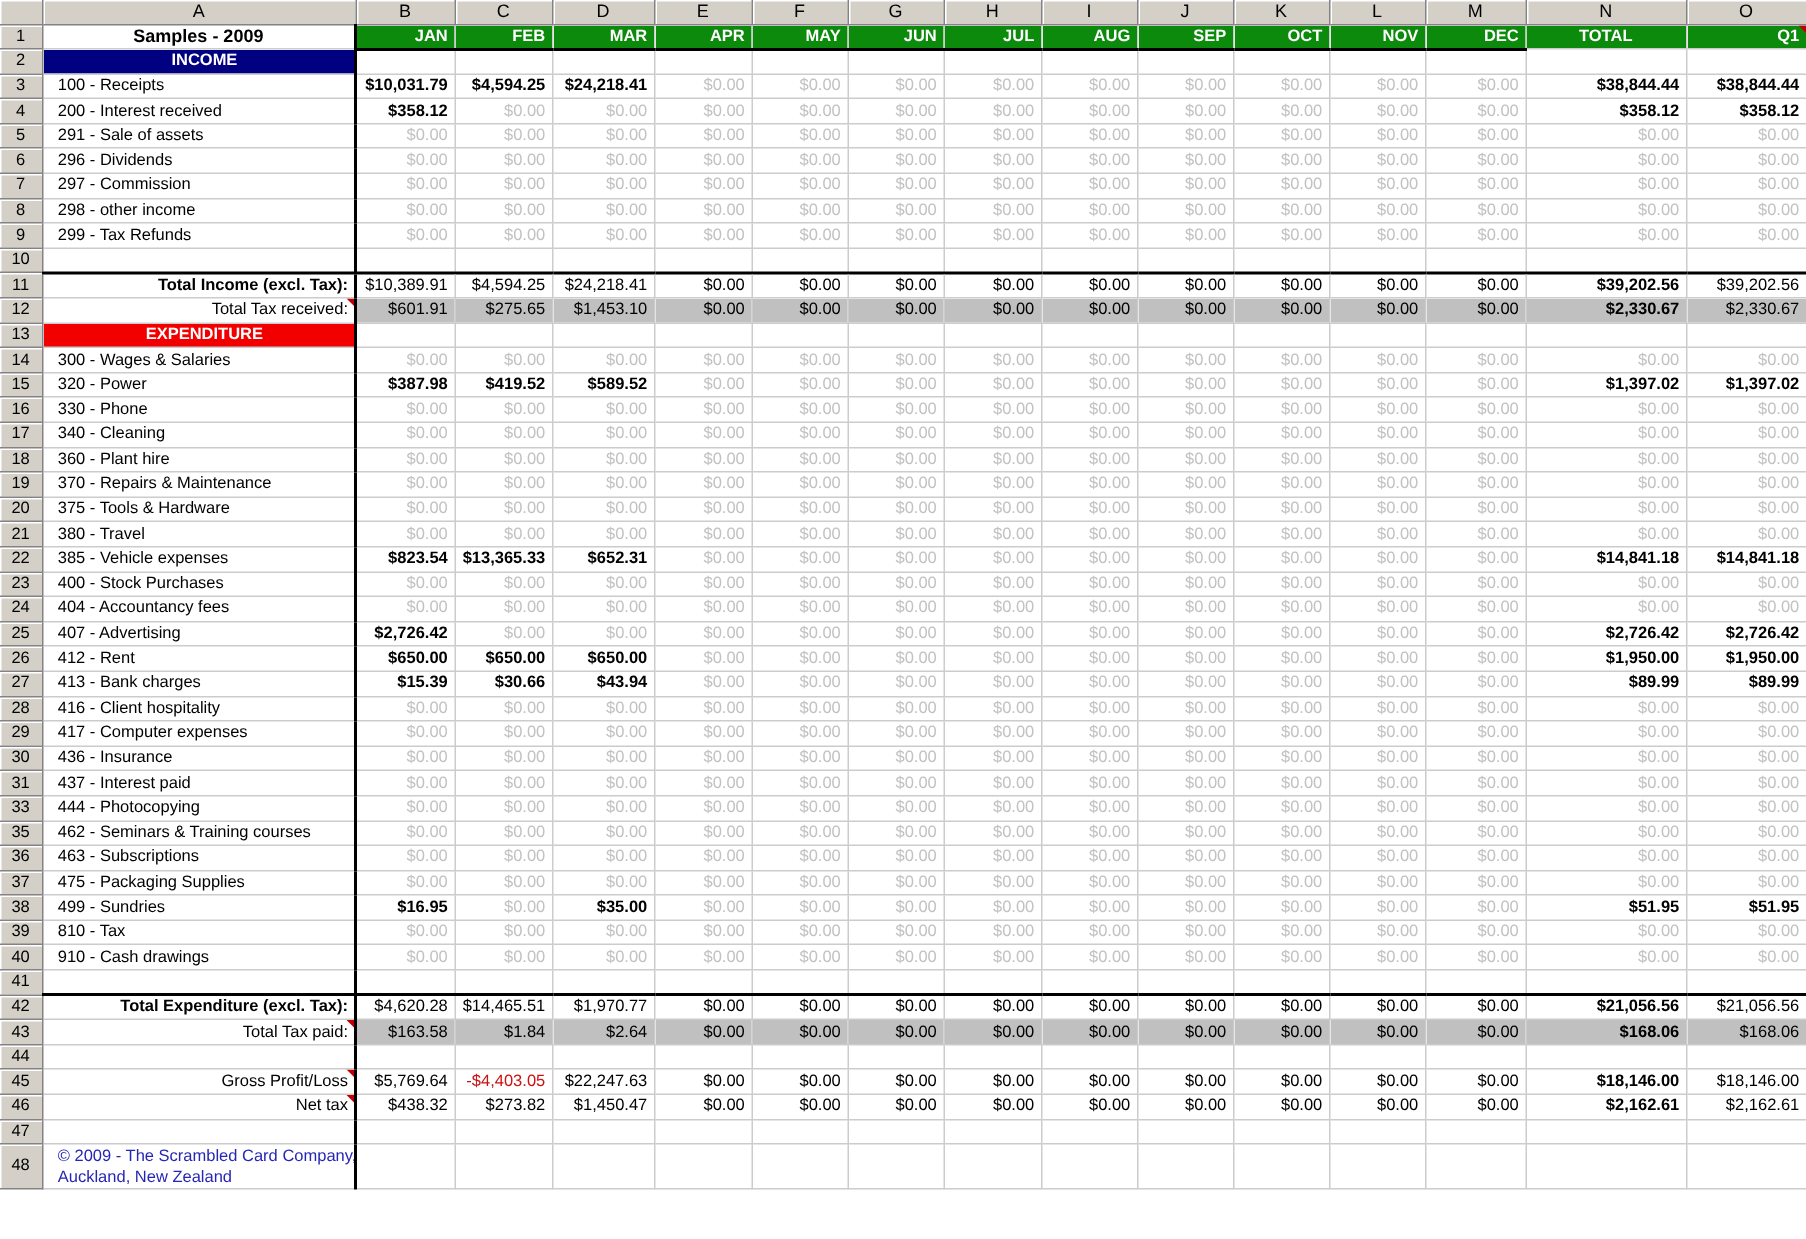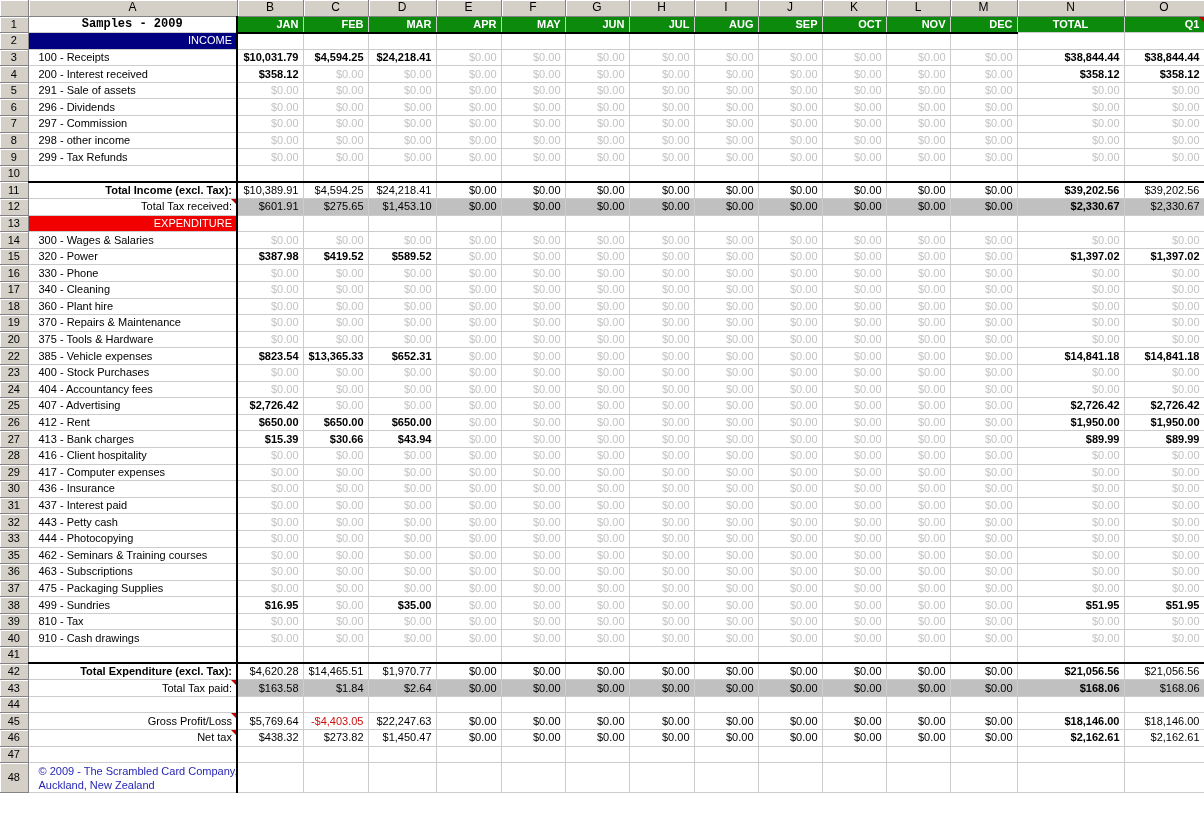--- a/index.html
+++ b/index.html
@@ -15,28 +15,28 @@
   tr.hdr{height:16px;}
   tr.tall{height:30px;}
   td,th{padding:0 4px;font-size:11px;line-height:13px;white-space:nowrap;
     overflow:hidden;font-weight:normal;color:#000;vertical-align:middle;}
   .gut{background:var(--gut);border-right:1px solid #848284;
     border-bottom:1px solid #848284;box-shadow:inset 1px 1px 0 #ffffff;
     text-align:center;font-size:11px;padding:0 2px;}
   th.gut{font-size:12px;}
   .c{border-right:1px solid var(--grid);border-bottom:1px solid var(--grid);}
   .acell{border-right:2px solid #000;}
-  .title{text-align:center;font-weight:bold;font-size:12px;font-family:Liberation Mono, monospace;}
+  .title{text-align:center;font-weight:bold;font-size:12px;}
   .mh{background:var(--green);color:#fff;font-weight:bold;text-align:right;}
   .mh.ctr{text-align:center;}
   .rule-b{border-bottom:2px solid #000 !important;}
   tr.rule td:not(.gut){border-top:2px solid #000;}
   .lab{text-align:left;padding-left:10px;}
   .rlab{text-align:right;}
-  .sec{text-align:right;color:#fff;font-weight:normal;padding-left:12px;}
+  .sec{text-align:center;color:#fff;font-weight:bold;padding-left:12px;}
   .zero{color:var(--zero);text-align:right;}
   .val{text-align:right;}
   .b{font-weight:bold;}
   .neg{color:var(--neg);}
   .band{background:var(--band);margin-left:20px;}
   .rel{position:relative;}
   .corner{position:absolute;top:0;right:0;width:0;height:0;
     border-top:5px solid var(--cmark);border-left:5px solid transparent;}
   .copy{color:var(--blue);}
   .copy div{line-height:14px;}
@@ -439,20 +439,38 @@
           <td class="c zero">$0.00</td>
           <td class="c zero">$0.00</td>
           <td class="c zero">$0.00</td>
           <td class="c zero">$0.00</td>
           <td class="c zero">$0.00</td>
           <td class="c zero">$0.00</td>
           <td class="c zero">$0.00</td>
           <td class="c zero">$0.00</td>
         </tr>
         <tr>
+          <td class="gut">21</td>
+          <td class="c acell lab">380 - Travel</td>
+          <td class="c zero">$0.00</td>
+          <td class="c zero">$0.00</td>
+          <td class="c zero">$0.00</td>
+          <td class="c zero">$0.00</td>
+          <td class="c zero">$0.00</td>
+          <td class="c zero">$0.00</td>
+          <td class="c zero">$0.00</td>
+          <td class="c zero">$0.00</td>
+          <td class="c zero">$0.00</td>
+          <td class="c zero">$0.00</td>
+          <td class="c zero">$0.00</td>
+          <td class="c zero">$0.00</td>
+          <td class="c zero">$0.00</td>
+          <td class="c zero">$0.00</td>
+        </tr>
+        <tr>
           <td class="gut">22</td>
           <td class="c acell lab">385 - Vehicle expenses</td>
           <td class="c val b">$823.54</td>
           <td class="c val b">$13,365.33</td>
           <td class="c val b">$652.31</td>
           <td class="c zero">$0.00</td>
           <td class="c zero">$0.00</td>
           <td class="c zero">$0.00</td>
           <td class="c zero">$0.00</td>
           <td class="c zero">$0.00</td>
@@ -603,38 +621,20 @@
           <td class="c zero">$0.00</td>
           <td class="c zero">$0.00</td>
           <td class="c zero">$0.00</td>
           <td class="c zero">$0.00</td>
           <td class="c zero">$0.00</td>
           <td class="c zero">$0.00</td>
         </tr>
         <tr>
           <td class="gut">31</td>
           <td class="c acell lab">437 - Interest paid</td>
-          <td class="c zero">$0.00</td>
-          <td class="c zero">$0.00</td>
-          <td class="c zero">$0.00</td>
-          <td class="c zero">$0.00</td>
-          <td class="c zero">$0.00</td>
-          <td class="c zero">$0.00</td>
-          <td class="c zero">$0.00</td>
-          <td class="c zero">$0.00</td>
-          <td class="c zero">$0.00</td>
-          <td class="c zero">$0.00</td>
-          <td class="c zero">$0.00</td>
-          <td class="c zero">$0.00</td>
-          <td class="c zero">$0.00</td>
-          <td class="c zero">$0.00</td>
-        </tr>
-        <tr>
-          <td class="gut">32</td>
-          <td class="c acell lab">443 - Petty cash</td>
           <td class="c zero">$0.00</td>
           <td class="c zero">$0.00</td>
           <td class="c zero">$0.00</td>
           <td class="c zero">$0.00</td>
           <td class="c zero">$0.00</td>
           <td class="c zero">$0.00</td>
           <td class="c zero">$0.00</td>
           <td class="c zero">$0.00</td>
           <td class="c zero">$0.00</td>
           <td class="c zero">$0.00</td>

